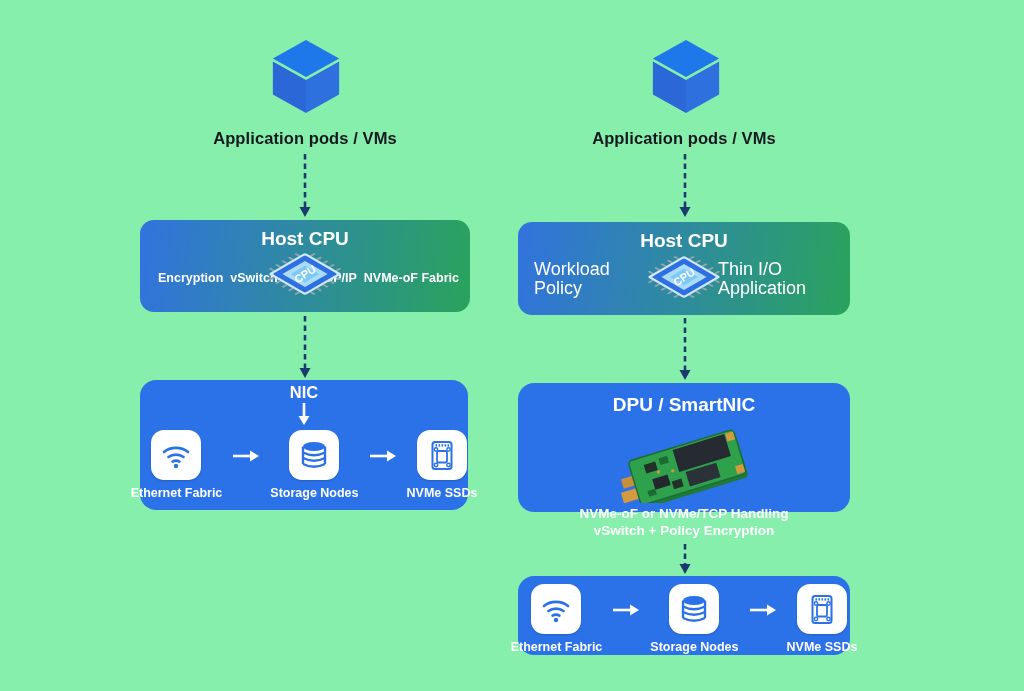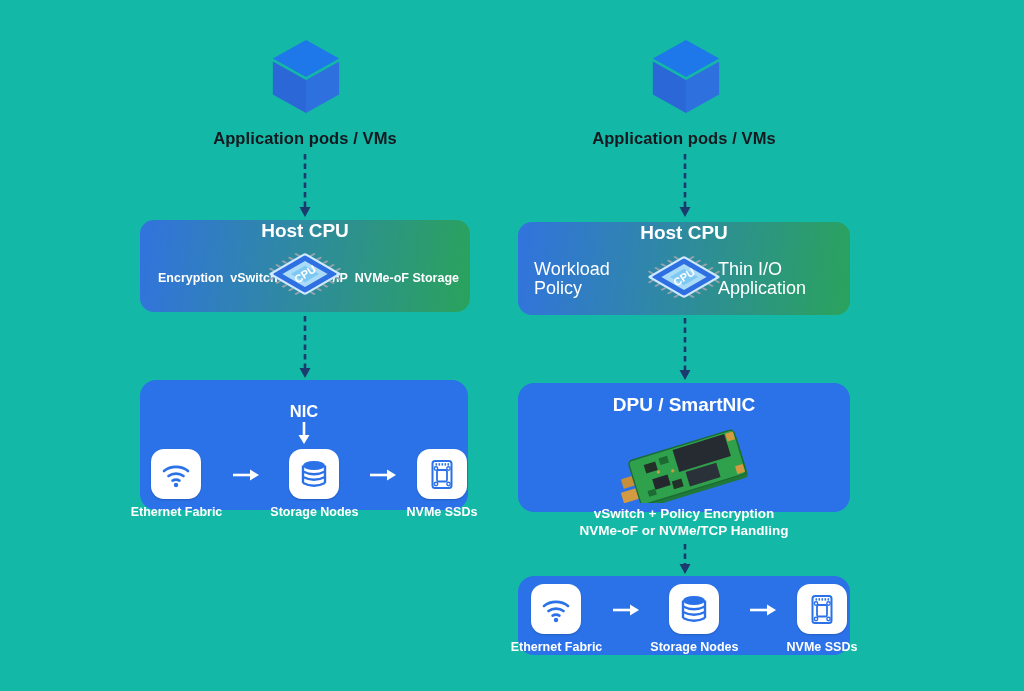--- a/index.html
+++ b/index.html
@@ -1,32 +1,32 @@
 <!DOCTYPE html>
 <html><head>
 <meta charset="utf-8">
 <style>
   html,body{margin:0;padding:0;background:#ffffff;}
   .canvas{
-    position:relative;width:1024px;height:691px;background:#14b8a6;
+    position:relative;width:1024px;height:691px;background:#86efac;
     font-family:"Liberation Sans",sans-serif;overflow:hidden;
   }
   .abs{position:absolute;}
   .app-label{
     font-size:16.5px;font-weight:700;color:#15181e;text-align:center;
     letter-spacing:.1px;line-height:20px;
   }
   .grad-box{
     background:linear-gradient(97deg,#3273de 0%,#2aa35c 100%);
     border-radius:14px;color:#fff;
   }
   .blue-box{background:#2b72e8;border-radius:16px;color:#fff;}
   .box-title{color:#fff;text-align:center;font-weight:700;}
-  .title-lg{font-size:19px;line-height:22px;margin-top:0;}
-  .title-md{font-size:16.5px;line-height:20px;padding-top:9px;margin-top:12px;}
+  .title-lg{font-size:19px;line-height:22px;margin-top:8px;}
+  .title-md{font-size:16.5px;line-height:20px;padding-top:2px;}
   .side-text{position:absolute;font-size:12.5px;font-weight:700;color:#fff;white-space:nowrap;}
   .side-gap{display:inline-block;width:7px;}
   .side-block{position:absolute;font-size:18px;font-weight:400;color:#fff;text-align:left;line-height:19px;}
   .chip-wrap{position:absolute;left:50%;transform:translateX(-50%);}
   .icons-row{display:flex;justify-content:center;align-items:flex-start;gap:9px;margin-top:4px;}
   .fabric-item{display:flex;flex-direction:column;align-items:center;}
   .icon-tile{
     width:50px;height:50px;background:#ffffff;border-radius:13px;
     display:flex;align-items:center;justify-content:center;
     box-shadow:0 1px 2px rgba(0,0,0,.18);
@@ -53,21 +53,21 @@
     <line x1="8" y1="1" x2="8" y2="54" stroke="#1b3a6e" stroke-width="2.6" stroke-dasharray="5.5 4"></line>
     <polygon points="2.5,54 13.5,54 8,64" fill="#1b3a6e"></polygon>
   </svg>
 
   <div class="abs grad-box" style="left:140px;top:220px;width:330px;height:92px">
     <div class="box-title title-lg">Host CPU</div>
     <div class="side-text" style="left:18px;top:51px">
       <span>Encryption</span><span class="side-gap"></span><span>vSwitch</span>
     </div>
     <div class="side-text" style="right:11px;top:51px">
-      <span>CP/IP</span><span class="side-gap"></span><span>NVMe-oF Storage</span>
+      <span>CP/IP</span><span class="side-gap"></span><span>NVMe-oF Fabric</span>
     </div>
     <div class="chip-wrap" style="top:23px">
       <svg width="86" height="66" viewBox="0 0 86 66">
         <g transform="translate(43,31)">
           <g transform="scale(1,0.58) rotate(45)">
             <g stroke="#99a3ae" stroke-width="2.6">
               <line x1="-18" y1="-26" x2="-18" y2="-32"></line>
                 <line x1="-9" y1="-26" x2="-9" y2="-32"></line>
                 <line x1="0" y1="-26" x2="0" y2="-32"></line>
                 <line x1="9" y1="-26" x2="9" y2="-32"></line>
@@ -254,22 +254,22 @@
         <rect x="44" y="52" width="16" height="11" fill="#24282e"></rect>
         <rect x="36" y="62" width="8" height="6" fill="#1c6b33"></rect>
         <rect x="62" y="60" width="10" height="8" fill="#223028"></rect>
         <rect x="127" y="30" width="8" height="8" fill="#d39a41"></rect>
         <rect x="127" y="64" width="8" height="8" fill="#d39a41"></rect>
         <circle cx="52" cy="47" r="1.6" fill="#d39a41"></circle>
         <circle cx="66" cy="50" r="1.6" fill="#d39a41"></circle>
       </g>
     </svg>
     <div class="dpu-captions">
+      <div>NVMe-oF or NVMe/TCP Handling</div>
       <div>vSwitch + Policy Encryption</div>
-      <div>NVMe-oF or NVMe/TCP Handling</div>
     </div>
   </div>
 
   <svg class="abs" style="left:677px;top:543px" width="16" height="32">
     <line x1="8" y1="1" x2="8" y2="21" stroke="#1b3a6e" stroke-width="2.6" stroke-dasharray="5.5 4"></line>
     <polygon points="2.5,21 13.5,21 8,31" fill="#1b3a6e"></polygon>
   </svg>
 
   <div class="abs blue-box" style="left:518px;top:576px;width:332px;height:79px">
     <div class="icons-row" style="margin-top:8px">

